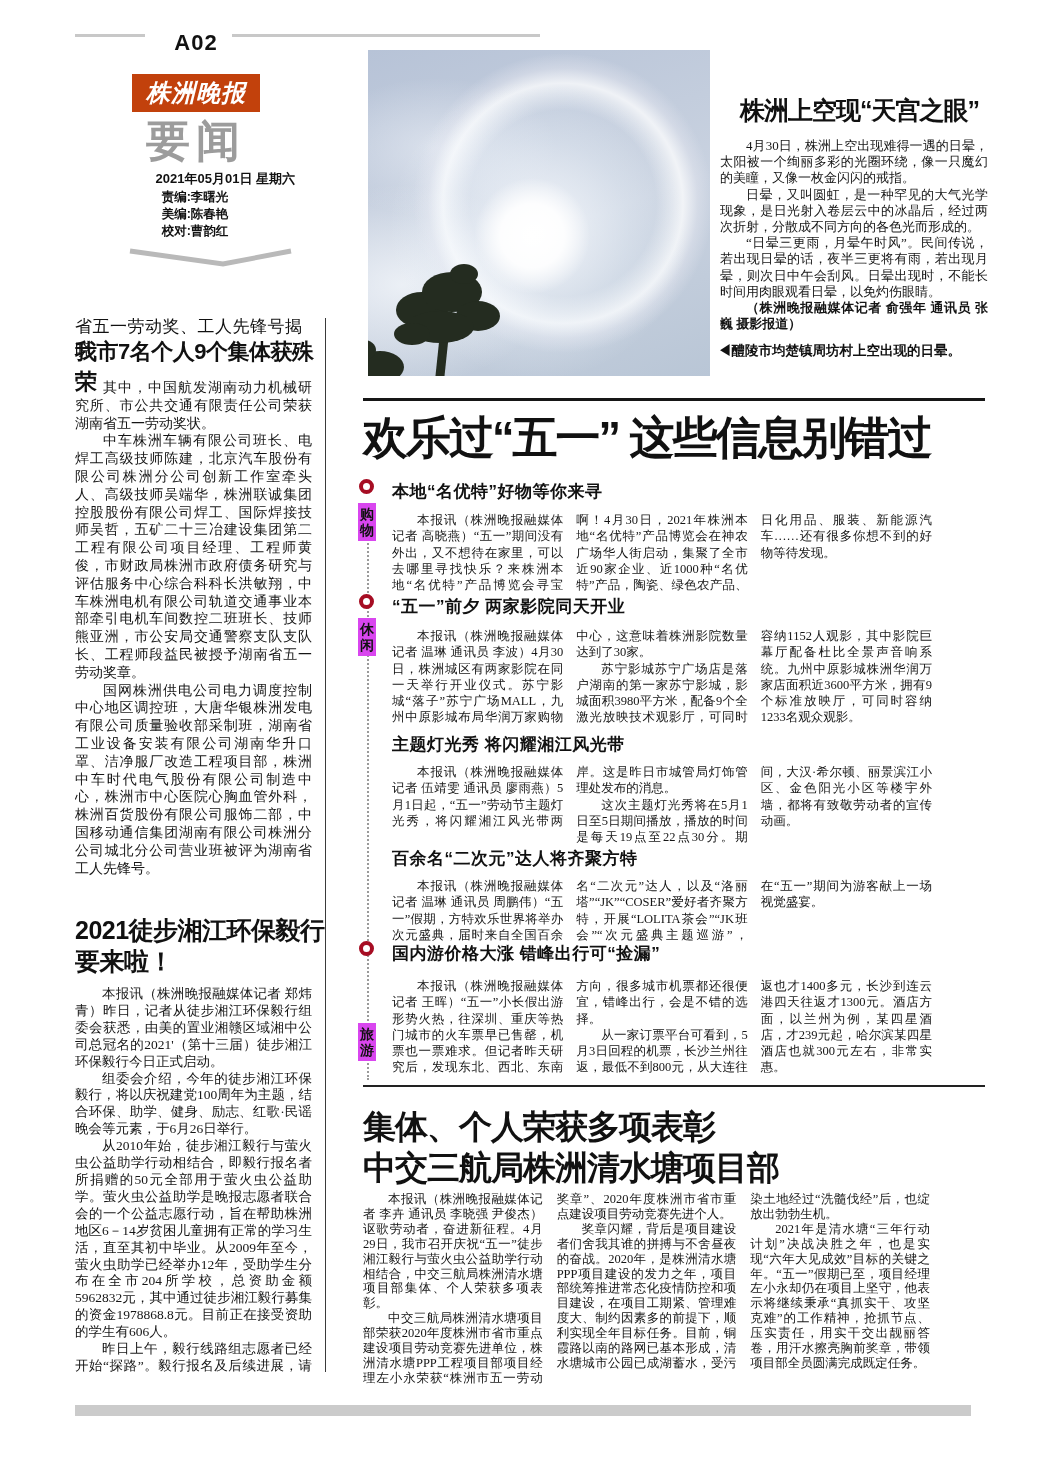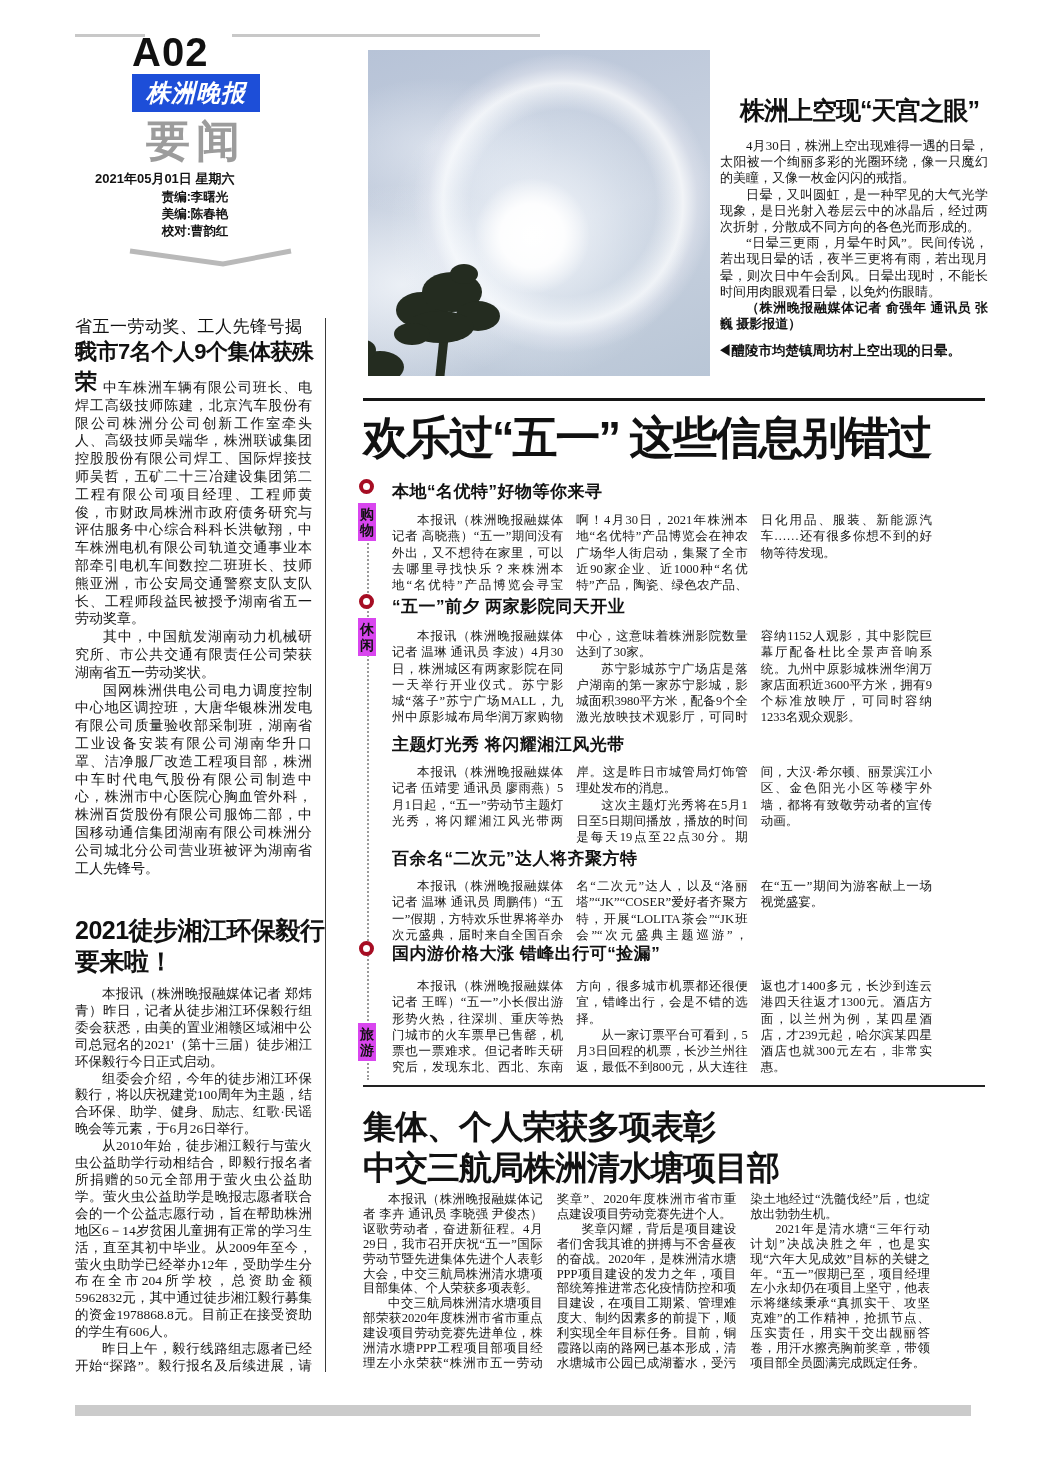--- a/index.html
+++ b/index.html
@@ -2,29 +2,29 @@
 <html><head>
 <meta charset="utf-8">
 <title>A02</title>
 <style>
   html,body{margin:0;padding:0;}
   body{width:1039px;height:1459px;position:relative;background:#ffffff;
        font-family:"Liberation Sans",sans-serif;color:#111;}
   .abs{position:absolute;}
   .rule{background:#c8c8c8;}
   
-  .page-number{left:132px;top:30px;width:128px;text-align:left;
-               font-size:40px;font-weight:bold;letter-spacing:1px;}
-  .masthead{left:132px;top:74px;width:128px;height:38px;background:#1d4ed8;
+  .page-number{left:132px;top:30px;width:128px;text-align:center;
+               font-size:22px;font-weight:bold;letter-spacing:1px;}
+  .masthead{left:132px;top:74px;width:128px;height:38px;background:#c2410c;
             color:#fff;display:flex;align-items:center;justify-content:center;
             font-family:"Liberation Serif",serif;font-weight:bold;font-style:italic;
             font-size:24px;letter-spacing:1px;}
   .section-name{left:132px;top:112px;width:128px;text-align:center;color:#9c9c9c;
                 font-size:44px;font-weight:bold;letter-spacing:6px;}
-  .date-line{left:95px;top:170px;width:200px;text-align:left;
+  .date-line{left:95px;top:170px;width:200px;text-align:right;
              font-size:13px;font-weight:bold;}
   .editors{left:95px;top:189px;width:200px;text-align:center;
            font-size:12.5px;font-weight:600;line-height:17px;}
   
   .kicker{left:75px;top:315px;width:237px;font-size:17px;letter-spacing:0.5px;}
   .title1{left:75px;top:337px;width:250px;font-size:22px;font-weight:bold;
           letter-spacing:-0.5px;}
   .serifbody{font-family:"Liberation Serif","DejaVu Serif",serif;
              text-align:justify;color:#151515;}
   .serifbody p{margin:0;text-indent:2em;}
@@ -97,22 +97,22 @@
     <div>美编:陈春艳</div>
     <div>校对:曹韵红</div>
   </div>
   <svg class="abs" style="left:128px;top:247px;" width="165" height="22">
     <polyline points="2,4 95,17 163,4" fill="none" stroke="#b9b9b9" stroke-width="5"></polyline>
   </svg>
 
   <div class="abs kicker">省五一劳动奖、工人先锋号揭晓</div>
   <div class="abs title1">我市7名个人9个集体获殊荣</div>
   <div class="abs serifbody body1">
+    <p>其中，中国航发湖南动力机械研究所、市公共交通有限责任公司荣获湖南省五一劳动奖状。</p>
     <p>中车株洲车辆有限公司班长、电焊工高级技师陈建，北京汽车股份有限公司株洲分公司创新工作室牵头人、高级技师吴端华，株洲联诚集团控股股份有限公司焊工、国际焊接技师吴哲，五矿二十三冶建设集团第二工程有限公司项目经理、工程师黄俊，市财政局株洲市政府债务研究与评估服务中心综合科科长洪敏翔，中车株洲电机有限公司轨道交通事业本部牵引电机车间数控二班班长、技师熊亚洲，市公安局交通警察支队支队长、工程师段益民被授予湖南省五一劳动奖章。</p>
-    <p>其中，中国航发湖南动力机械研究所、市公共交通有限责任公司荣获湖南省五一劳动奖状。</p>
     <p>国网株洲供电公司电力调度控制中心地区调控班，大唐华银株洲发电有限公司质量验收部采制班，湖南省工业设备安装有限公司湖南华升口罩、洁净服厂改造工程项目部，株洲中车时代电气股份有限公司制造中心，株洲市中心医院心胸血管外科，株洲百货股份有限公司服饰二部，中国移动通信集团湖南有限公司株洲分公司城北分公司营业班被评为湖南省工人先锋号。</p>
   </div>
   <div class="abs title2">2021徒步湘江环保毅行要来啦！</div>
   <div class="abs serifbody body2">
     <p>本报讯（株洲晚报融媒体记者 郑炜青）昨日，记者从徒步湘江环保毅行组委会获悉，由美的置业湘赣区域湘中公司总冠名的2021'（第十三届）徒步湘江环保毅行今日正式启动。</p>
     <p>组委会介绍，今年的徒步湘江环保毅行，将以庆祝建党100周年为主题，结合环保、助学、健身、励志、红歌·民谣晚会等元素，于6月26日举行。</p>
     <p>从2010年始，徒步湘江毅行与萤火虫公益助学行动相结合，即毅行报名者所捐赠的50元全部用于萤火虫公益助学。萤火虫公益助学是晚报志愿者联合会的一个公益志愿行动，旨在帮助株洲地区6－14岁贫困儿童拥有正常的学习生活，直至其初中毕业。从2009年至今，萤火虫助学已经举办12年，受助学生分布在全市204所学校，总资助金额5962832元，其中通过徒步湘江毅行募集的资金1978868.8元。目前正在接受资助的学生有606人。</p>
     <p>昨日上午，毅行线路组志愿者已经开始“探路”。毅行报名及后续进展，请持续关注本报及株洲晚报志愿者联合会微信公众号。</p>
   </div>
   <div class="abs v-divider"></div>
@@ -180,21 +180,21 @@
     <p>本报讯（株洲晚报融媒体记者 王晖）“五一”小长假出游形势火热，往深圳、重庆等热门城市的火车票早已售罄，机票也一票难求。但记者昨天研究后，发现东北、西北、东南方向，很多城市机票都还很便宜，错峰出行，会是不错的选择。</p>
     <p>从一家订票平台可看到，5月3日回程的机票，长沙兰州往返，最低不到800元，从大连往返也才1400多元，长沙到连云港四天往返才1300元。酒店方面，以兰州为例，某四星酒店，才239元起，哈尔滨某四星酒店也就300元左右，非常实惠。</p>
   </div>
 
   <div class="abs hrule-bottom"></div>
   <div class="abs b-title">
     <div>集体、个人荣获多项表彰</div>
     <div>中交三航局株洲清水塘项目部</div>
   </div>
   <div class="abs serifbody b-body">
-    <p>本报讯（株洲晚报融媒体记者 李卉 通讯员 李晓强 尹俊杰）讴歌劳动者，奋进新征程。4月29日，我市召开庆祝“五一”国际劳动节暨先进集体先进个人表彰大会，中交三航局株洲清水塘项目部集体、个人荣获多项表彰。</p>
+    <p>本报讯（株洲晚报融媒体记者 李卉 通讯员 李晓强 尹俊杰）讴歌劳动者，奋进新征程。4月29日，我市召开庆祝“五一”徒步湘江毅行与萤火虫公益助学行动相结合，中交三航局株洲清水塘项目部集体、个人荣获多项表彰。</p>
     <p>中交三航局株洲清水塘项目部荣获2020年度株洲市省市重点建设项目劳动竞赛先进单位，株洲清水塘PPP工程项目部项目经理左小永荣获“株洲市五一劳动奖章”、2020年度株洲市省市重点建设项目劳动竞赛先进个人。</p>
     <p>奖章闪耀，背后是项目建设者们舍我其谁的拼搏与不舍昼夜的奋战。2020年，是株洲清水塘PPP项目建设的发力之年，项目部统筹推进常态化疫情防控和项目建设，在项目工期紧、管理难度大、制约因素多的前提下，顺利实现全年目标任务。目前，铜霞路以南的路网已基本形成，清水塘城市公园已成湖蓄水，受污染土地经过“洗髓伐经”后，也绽放出勃勃生机。</p>
     <p>2021年是清水塘“三年行动计划”决战决胜之年，也是实现“六年大见成效”目标的关键之年。“五一”假期已至，项目经理左小永却仍在项目上坚守，他表示将继续秉承“真抓实干、攻坚克难”的工作精神，抢抓节点、压实责任，用实干交出靓丽答卷，用汗水擦亮胸前奖章，带领项目部全员圆满完成既定任务。</p>
   </div>
 
   <div class="abs bottom-bar"></div>
 
 </div>
 
 </body></html>

